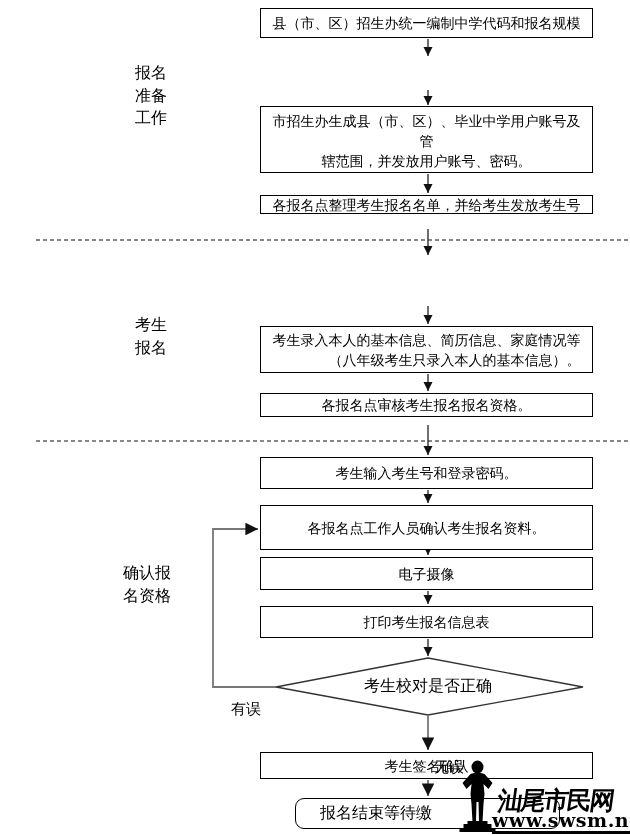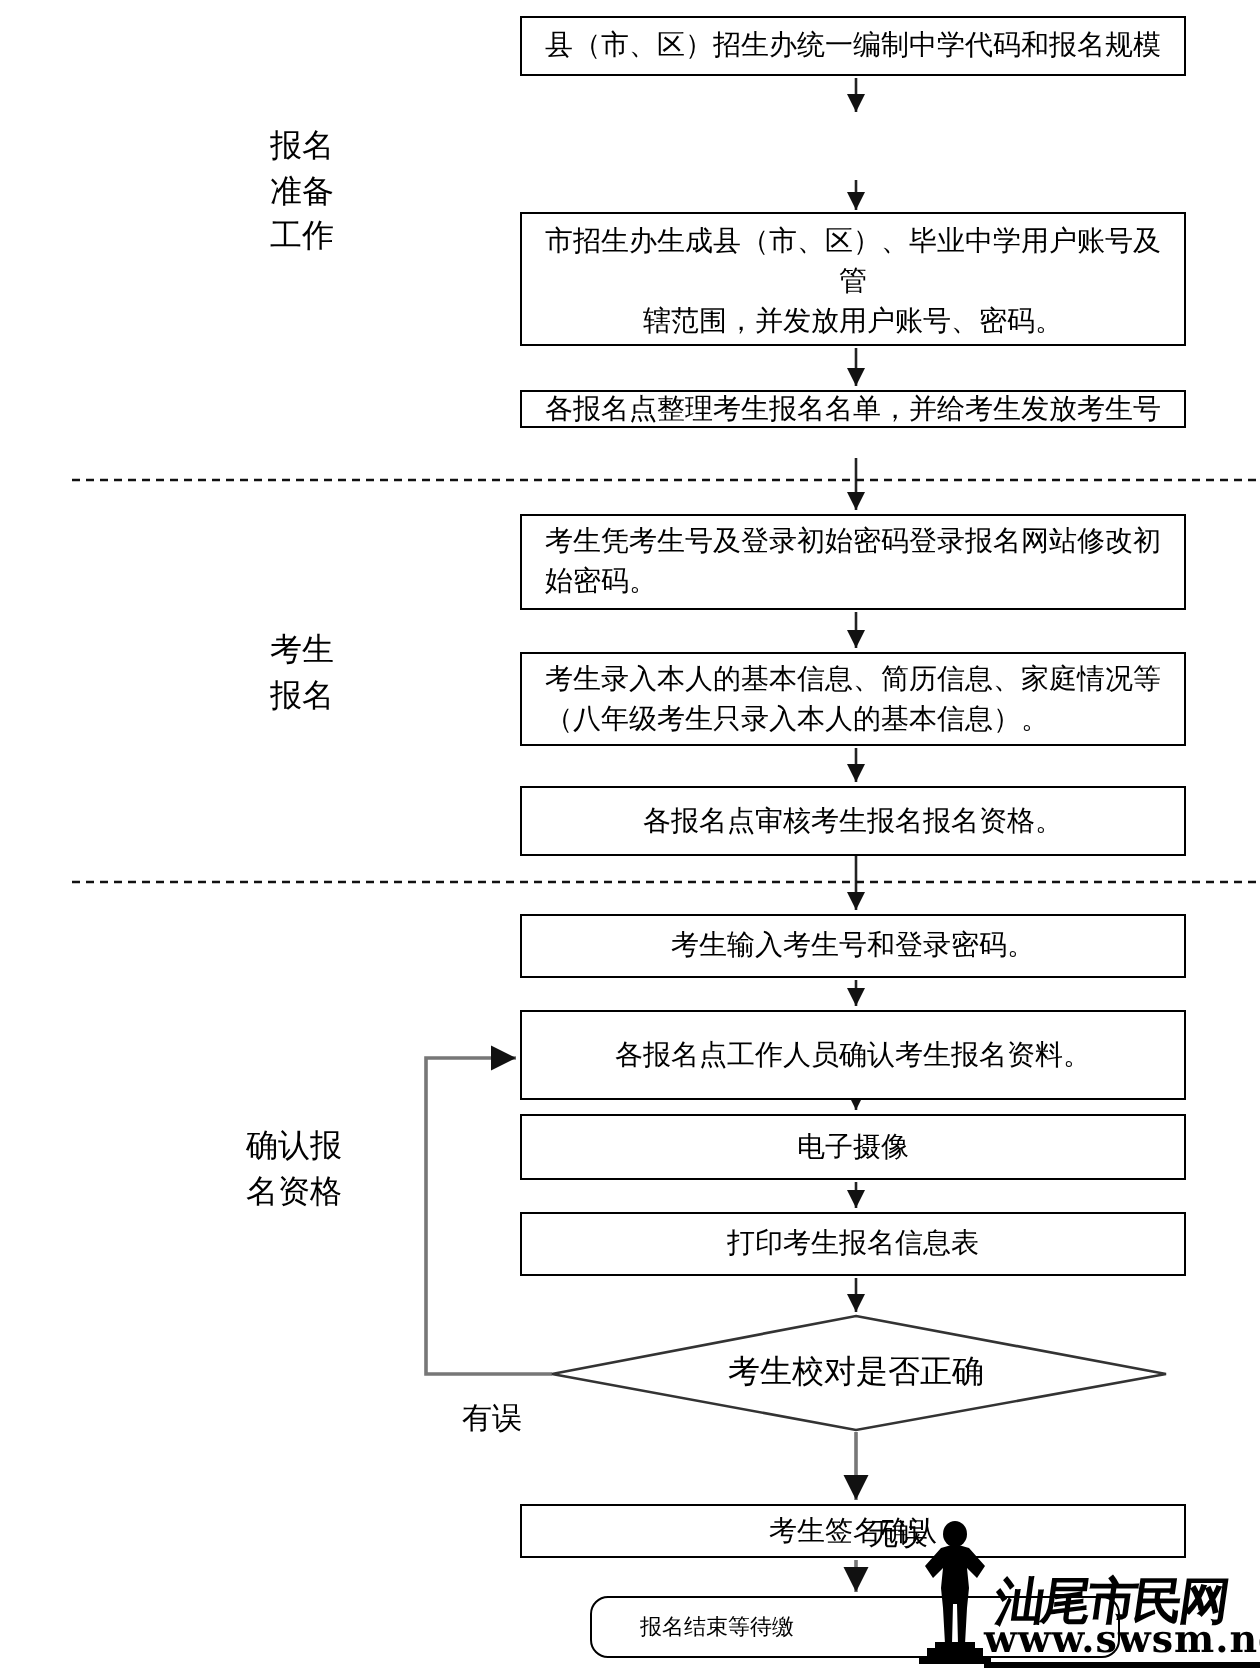--- a/index.html
+++ b/index.html
@@ -1,30 +1,30 @@
 <!DOCTYPE html>
 <html><head>
 <meta charset="utf-8">
 <style>
   html,body{margin:0;padding:0;background:#fff;}
   .canvas{position:relative;width:630px;height:835px;background:#fff;overflow:hidden;
           font-family:"DejaVu Sans",sans-serif;color:#000;}
   .connectors{position:absolute;left:0;top:0;width:630px;height:835px;pointer-events:none;}
   .box{position:absolute;left:260px;width:333px;box-sizing:border-box;border:1px solid #000;
-       background:#fff;display:flex;align-items:center;justify-content:center;text-align:left;
+       background:#fff;display:flex;align-items:center;justify-content:center;text-align:right;
        font-size:14px;line-height:20px;white-space:pre-line;}
   .box--topleft{align-items:flex-start;justify-content:flex-start;text-align:center;
        padding:4px 5px;}
   .stage{position:absolute;text-align:center;font-size:16px;line-height:22.5px;white-space:pre-line;}
   .lbl{position:absolute;font-size:15px;line-height:17px;margin-top:40px;}
   .decision-text{position:absolute;left:300px;top:663px;width:256px;height:46px;display:flex;
        align-items:center;justify-content:center;font-size:16px;}
   .terminal{position:absolute;left:295px;top:798px;width:265px;height:31px;box-sizing:border-box;
        border:1px solid #000;border-radius:9px;background:#fff;display:flex;align-items:center;
-       font-size:11px;padding-left:24px;}
+       font-size:16px;padding-left:24px;}
   .watermark{position:absolute;left:452px;top:756px;width:178px;height:79px;z-index:5;}
   .wm-person{position:absolute;left:2px;top:4px;width:47px;height:74px;}
   .wm-name{position:absolute;left:46px;top:28px;font-size:25px;font-weight:bold;
        letter-spacing:-2px;transform:skewX(-8deg);white-space:nowrap;}
   .wm-url{position:absolute;left:40px;top:54px;font-family:"DejaVu Serif",serif;font-size:19px;
        font-weight:bold;letter-spacing:0.5px;border-bottom:3px solid #000;line-height:21px;
        white-space:nowrap;}
 </style>
 </head>
 <body>
@@ -67,25 +67,23 @@
 工作</div>
   <div class="stage" style="left:118px;top:314px;width:66px">考生
 报名</div>
   <div class="stage" style="left:106px;top:562px;width:82px">确认报
 名资格</div>
 
   <div class="box" style="top:8px;height:30px">县（市、区）招生办统一编制中学代码和报名规模</div>
   <div class="box box--topleft" style="top:106px;height:67px">市招生办生成县（市、区）、毕业中学用户账号及管
 辖范围，并发放用户账号、密码。</div>
   <div class="box" style="top:195px;height:19px">各报名点整理考生报名名单，并给考生发放考生号</div>
-  <div class="box" style="top:257px;height:48px">考生凭考生号及登录初始密码登录报名网站修改初
-始密码。</div>
   <div class="box" style="top:326px;height:47px">考生录入本人的基本信息、简历信息、家庭情况等
 （八年级考生只录入本人的基本信息）。</div>
-  <div class="box" style="top:393px;height:35px">各报名点审核考生报名报名资格。</div>
+  <div class="box" style="top:393px;height:24px">各报名点审核考生报名报名资格。</div>
   <div class="box" style="top:457px;height:32px">考生输入考生号和登录密码。</div>
   <div class="box" style="top:505px;height:45px">各报名点工作人员确认考生报名资料。</div>
   <div class="box" style="top:557px;height:33px">电子摄像</div>
   <div class="box" style="top:606px;height:32px">打印考生报名信息表</div>
   <div class="box" style="top:752px;height:27px">考生签名确认</div>
 
   <div class="decision-text">考生校对是否正确</div>
   <div class="lbl" style="left:231px;top:661px">有误</div>
   <div class="lbl" style="left:434px;top:719px">无误</div>
 

